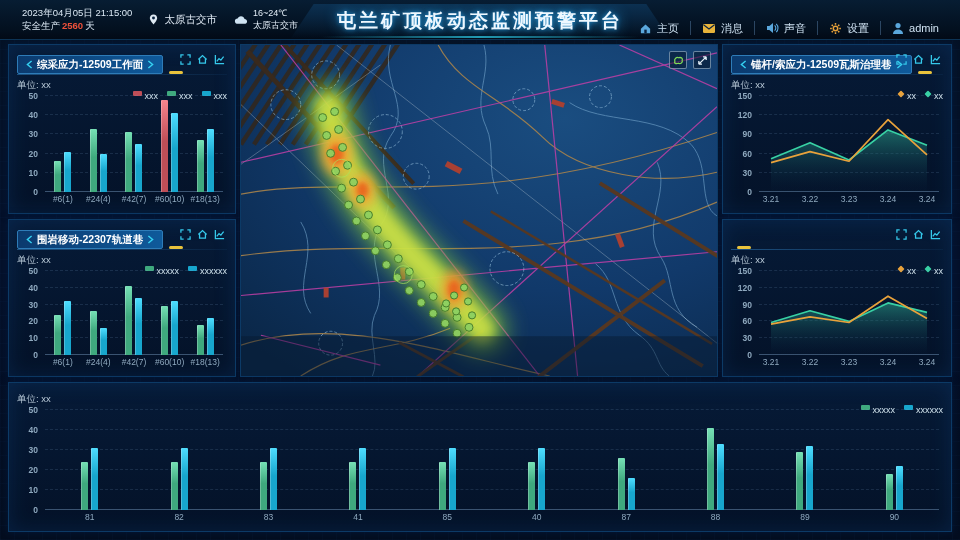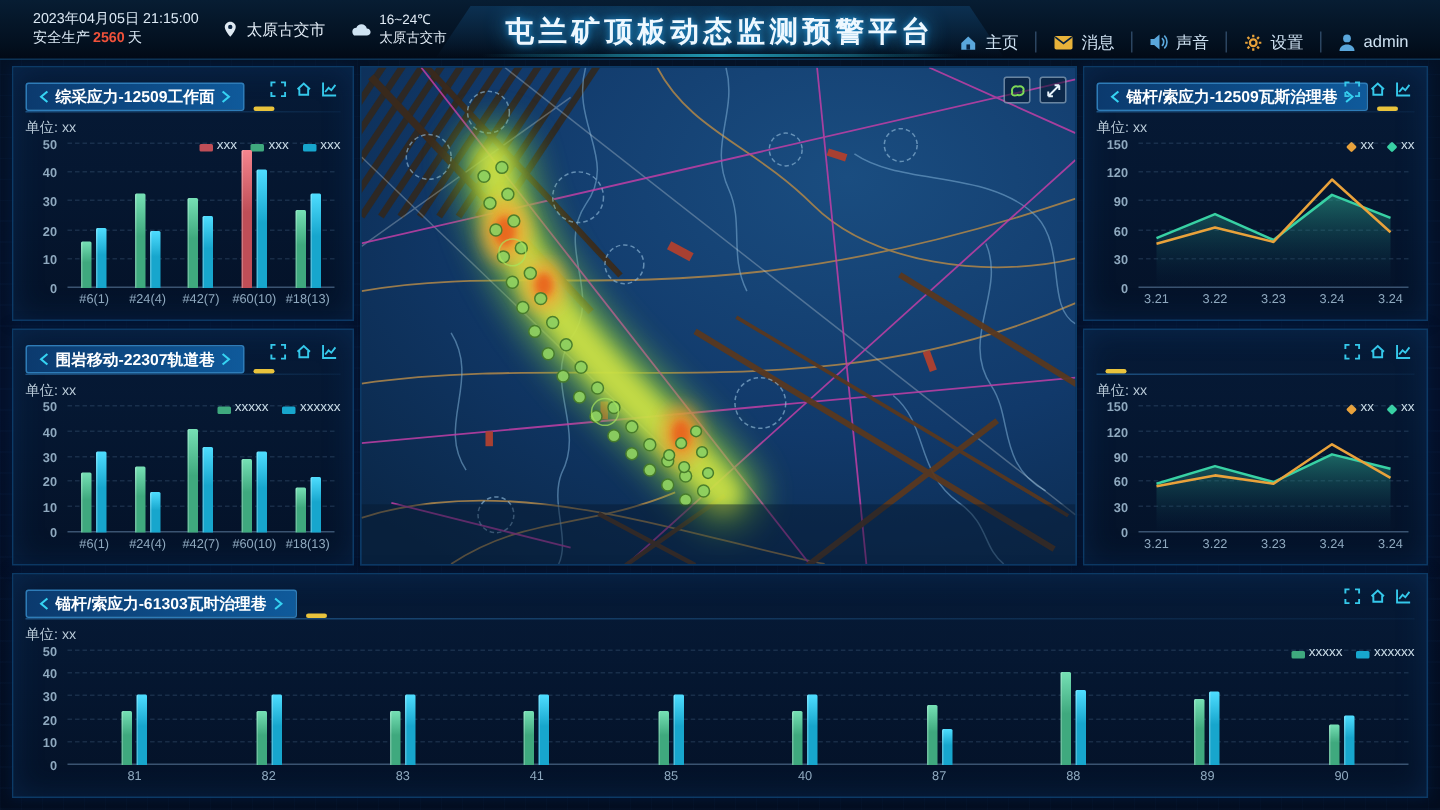--- a/index.html
+++ b/index.html
@@ -49,21 +49,21 @@
              cursor:pointer; position:relative; }
   .p-title .t { font-size:10.5px; font-weight:bold; color:#fff; white-space:nowrap; }
   .chev { width:7px; height:11px; stroke:#35d2f2; stroke-width:2; fill:none; }
   .p-dash { width:14px; height:3px; background:#e9c33c; border-radius:2px; margin:14px 0 0 6px; }
   .p-tools { position:absolute; right:2px; top:4px; display:flex; gap:6px; }
   .p-tools svg { width:11px; height:11px; stroke:#35c8ea; fill:none; stroke-width:1.4; cursor:pointer; }
 
   .p-sub { height:17px; display:flex; align-items:center; justify-content:space-between; flex:none; margin-top:3px; }
   .unit { font-size:9.5px; color:#b9cad8; }
   .legend { display:flex; gap:9px; }
-  .lg { display:flex; align-items:flex-end; gap:3px; font-size:9px; color:#cfe0ea; cursor:pointer;margin-top:21px; }
+  .lg { display:flex; align-items:flex-start; gap:3px; font-size:9px; color:#cfe0ea; cursor:pointer;margin-top:21px; }
   .lg i { width:9px; height:5px; border-radius:1px; display:inline-block; }
   .lg.diam i { width:6px; height:6px; border-radius:1px; transform:rotate(45deg) scale(.85); }
 
   .p-chart { flex:1; position:relative; }
   .axisY { position:absolute; left:0; top:2px; bottom:15px; width:24px; }
   .axisY span { position:absolute; right:3px; transform:translateY(50%); font-size:8.5px; color:#8fa9bf;font-weight:bold; }
   .plot { position:absolute; left:28px; right:4px; top:2px; bottom:15px; }
   .gl { position:absolute; left:0; right:0; height:0; border-top:1px dashed rgba(127,167,210,.17); }
   .gl.zero { border-top:1px solid rgba(140,180,220,.40); }
   .groups { position:absolute; inset:0; display:flex; }
@@ -648,44 +648,20 @@
         <svg width="11" height="11" viewBox="0 0 12 12">
             <g stroke="#e8f2fa" stroke-width="1.4" fill="none">
               <path d="M2 10 10 2M2 10V6.6M2 10h3.4M10 2V5.4M10 2H6.6"></path>
             </g>
           </svg>
       </button>
     </div>
   </div>
 
   <section class="panel" id="p5">
-    <div class="p-head">
-      <div class="p-title">
-        <svg class="chev" viewBox="0 0 10 12">
-            <polyline points="8,1 2,6 8,11"></polyline>
-          </svg>
-        <span class="t">锚杆/索应力-61303瓦时治理巷</span>
-        <svg class="chev" viewBox="0 0 10 12">
-            <polyline points="2,1 8,6 2,11"></polyline>
-          </svg>
-      </div>
-      <span class="p-dash"></span>
-      <div class="p-tools">
-        <svg viewBox="0 0 12 12">
-            <path d="M1 4V1h3M8 1h3v3M11 8v3H8M4 11H1V8"></path>
-          </svg>
-        <svg viewBox="0 0 12 12">
-            <path d="M1.5 6 6 1.8 10.5 6M2.8 5.4V10h6.4V5.4"></path>
-          </svg>
-        <svg viewBox="0 0 12 12">
-            <path d="M1.5 1v9.5H11"></path>
-            <polyline points="3,8 5.5,5 7.5,6.7 10.5,2.8"></polyline>
-          </svg>
-      </div>
-    </div>
     <div class="p-sub">
       <div class="unit"><span>单位:</span> <span>xx</span></div>
       <div class="legend">
         <span class="lg">
             <i style="background: rgb(63, 169, 126);"></i>
             <span>xxxxx</span>
           </span>
         <span class="lg">
             <i style="background: rgb(23, 166, 205);"></i>
             <span>xxxxxx</span>

